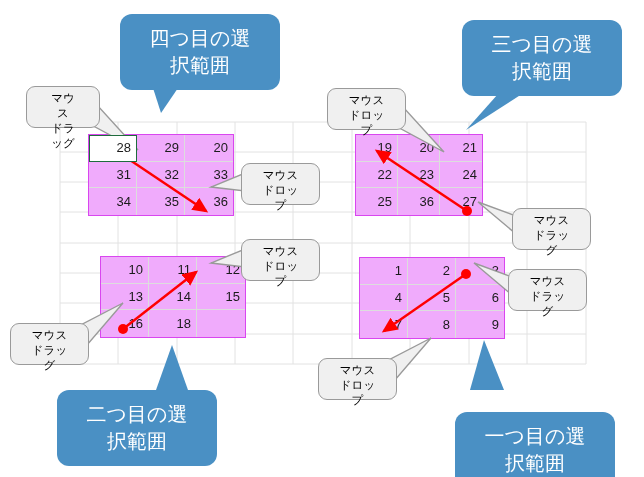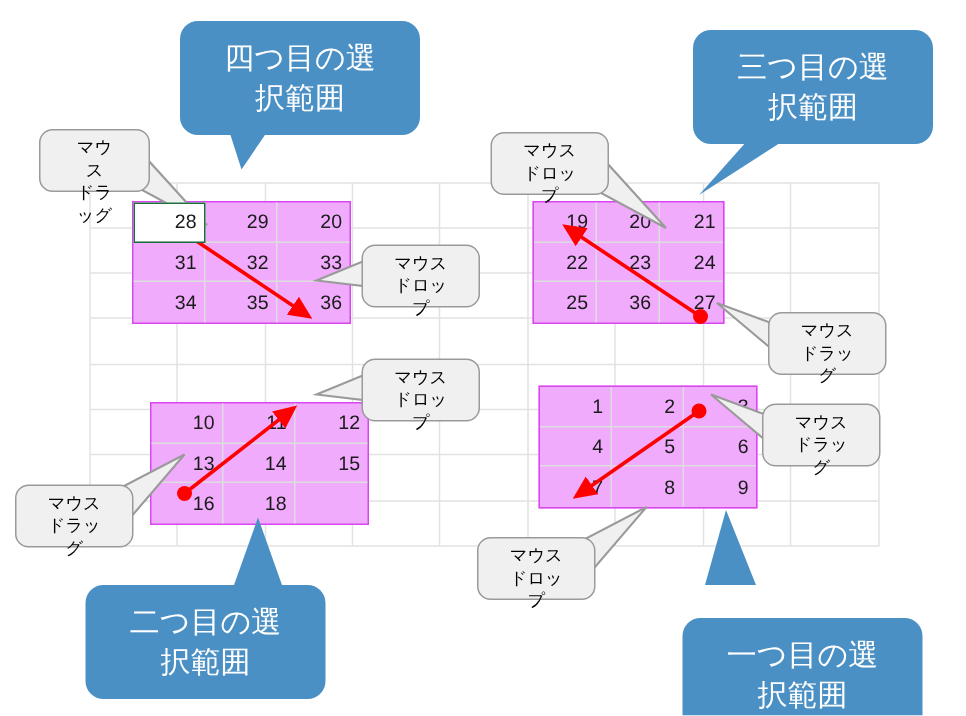--- a/index.html
+++ b/index.html
@@ -141,21 +141,21 @@
         <div class="cell">19</div>
         <div class="cell">20</div>
         <div class="cell">21</div>
         <div class="cell">22</div>
         <div class="cell">23</div>
         <div class="cell">24</div>
         <div class="cell">25</div>
         <div class="cell">36</div>
         <div class="cell">27</div>
       </div>
-      <div class="block" style="left: 100px; top: 268px; width: 146px; height: 82px;">
+      <div class="block" style="left: 100px; top: 256px; width: 146px; height: 82px;">
         <div class="cell">10</div>
         <div class="cell">11</div>
         <div class="cell">12</div>
         <div class="cell">13</div>
         <div class="cell">14</div>
         <div class="cell">15</div>
         <div class="cell">16</div>
         <div class="cell">18</div>
       </div>
       <div class="block" style="left: 359px; top: 257px; width: 146px; height: 82px;">

